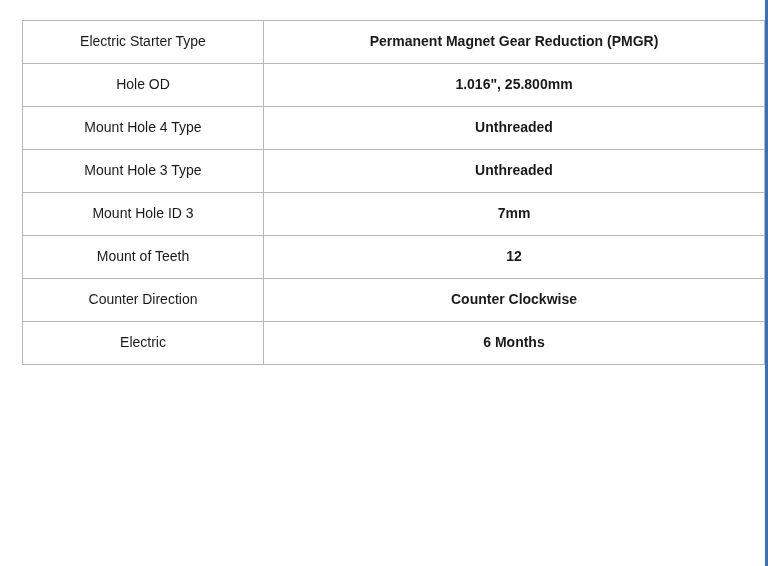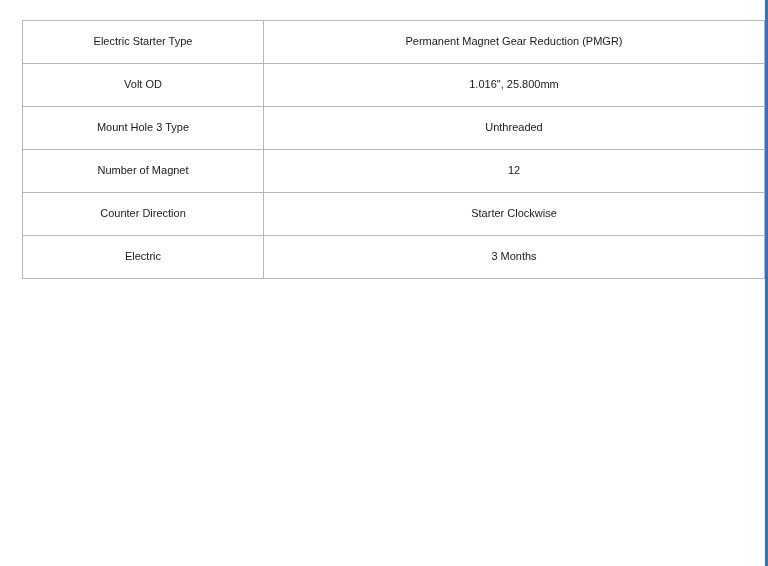--- a/index.html
+++ b/index.html
@@ -40,62 +40,71 @@
     table-layout: fixed;
     width: 718px;
     background: #ffffff;
   }
   table.spec-table td {
     border: 1px solid #b7b7b7;
     height: 42px;
     padding: 0 6px;
     text-align: center;
     vertical-align: middle;
-    font-size: 11px;
+    font-size: 14px;
     color: #1a1a1a;
     line-height: 1.25;
   }
   table.spec-table td.label-cell {
     width: 228px;
   }
   table.spec-table td.value-cell {
     width: 488px;
+    font-weight: bold;
   }
 </style>
 </head>
 <body>
 
 <div class="page">
 
   <div class="edge-rule"></div>
 
   <div class="spec-table-wrap">
     <table class="spec-table">
       <tbody>
         <tr>
           <td class="label-cell">Electric Starter Type</td>
           <td class="value-cell">Permanent Magnet Gear Reduction (PMGR)</td>
         </tr>
         <tr>
-          <td class="label-cell">Volt OD</td>
+          <td class="label-cell">Hole OD</td>
           <td class="value-cell">1.016", 25.800mm</td>
+        </tr>
+        <tr>
+          <td class="label-cell">Mount Hole 4 Type</td>
+          <td class="value-cell">Unthreaded</td>
         </tr>
         <tr>
           <td class="label-cell">Mount Hole 3 Type</td>
           <td class="value-cell">Unthreaded</td>
         </tr>
         <tr>
-          <td class="label-cell">Number of Magnet</td>
+          <td class="label-cell">Mount Hole ID 3</td>
+          <td class="value-cell">7mm</td>
+        </tr>
+        <tr>
+          <td class="label-cell">Mount of Teeth</td>
           <td class="value-cell">12</td>
         </tr>
         <tr>
           <td class="label-cell">Counter Direction</td>
-          <td class="value-cell">Starter Clockwise</td>
+          <td class="value-cell">Counter Clockwise</td>
         </tr>
         <tr>
           <td class="label-cell">Electric</td>
-          <td class="value-cell">3 Months</td>
+          <td class="value-cell">6 Months</td>
         </tr>
       </tbody>
     </table>
   </div>
 
 </div>
 
 </body></html>

